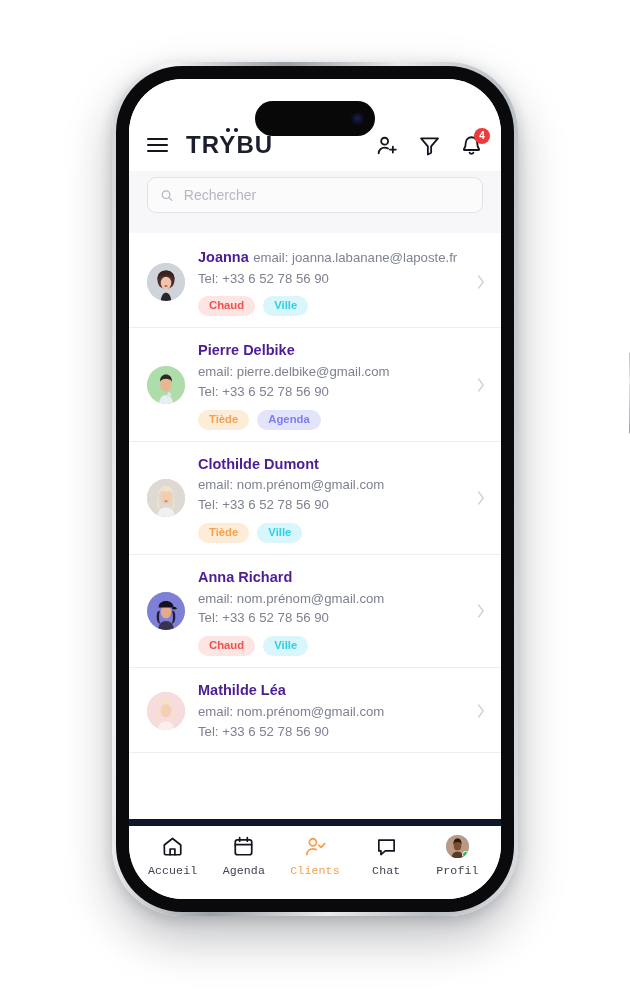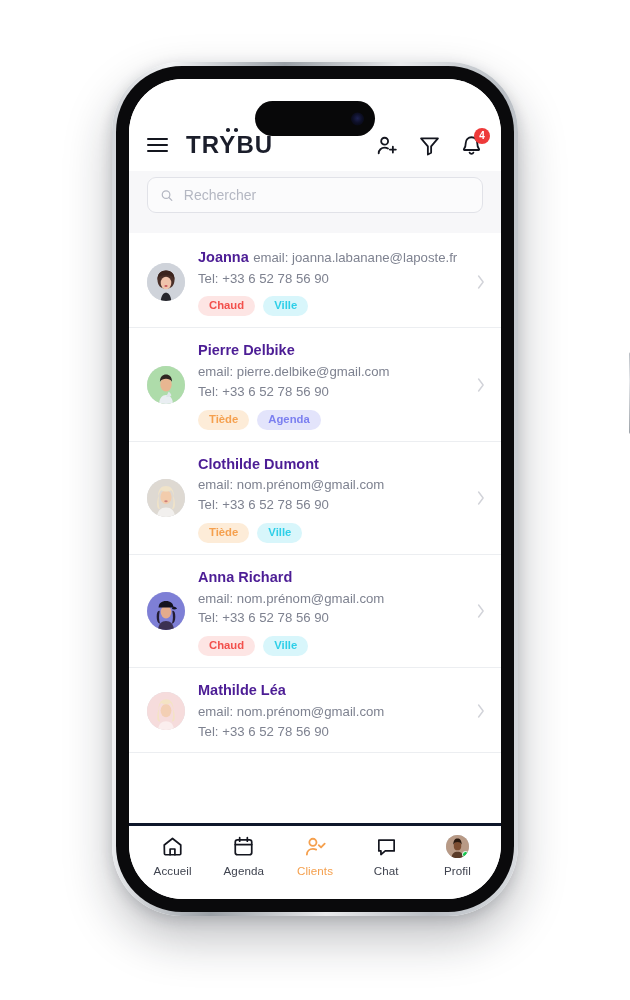--- a/index.html
+++ b/index.html
@@ -269,22 +269,23 @@
     opacity: .45;
   }
   .row-chevron svg { width: 100%; height: 100%; display: block; }
 
   
   .tabbar {
     flex: none;
     display: flex;
     background: #ffffff;
     padding: 9px 8px 22px 8px;
-    border-top: 3px solid #0f172a;
+    border-top: 7px solid #0f172a;
     z-index: 20;
+    font-family: Liberation Mono, monospace;
   }
   .tab {
     flex: 1 1 0;
     display: flex;
     flex-direction: column;
     align-items: center;
     gap: 6px;
     cursor: pointer;
   }
   .tab .ic { width: 23px; height: 23px; }

